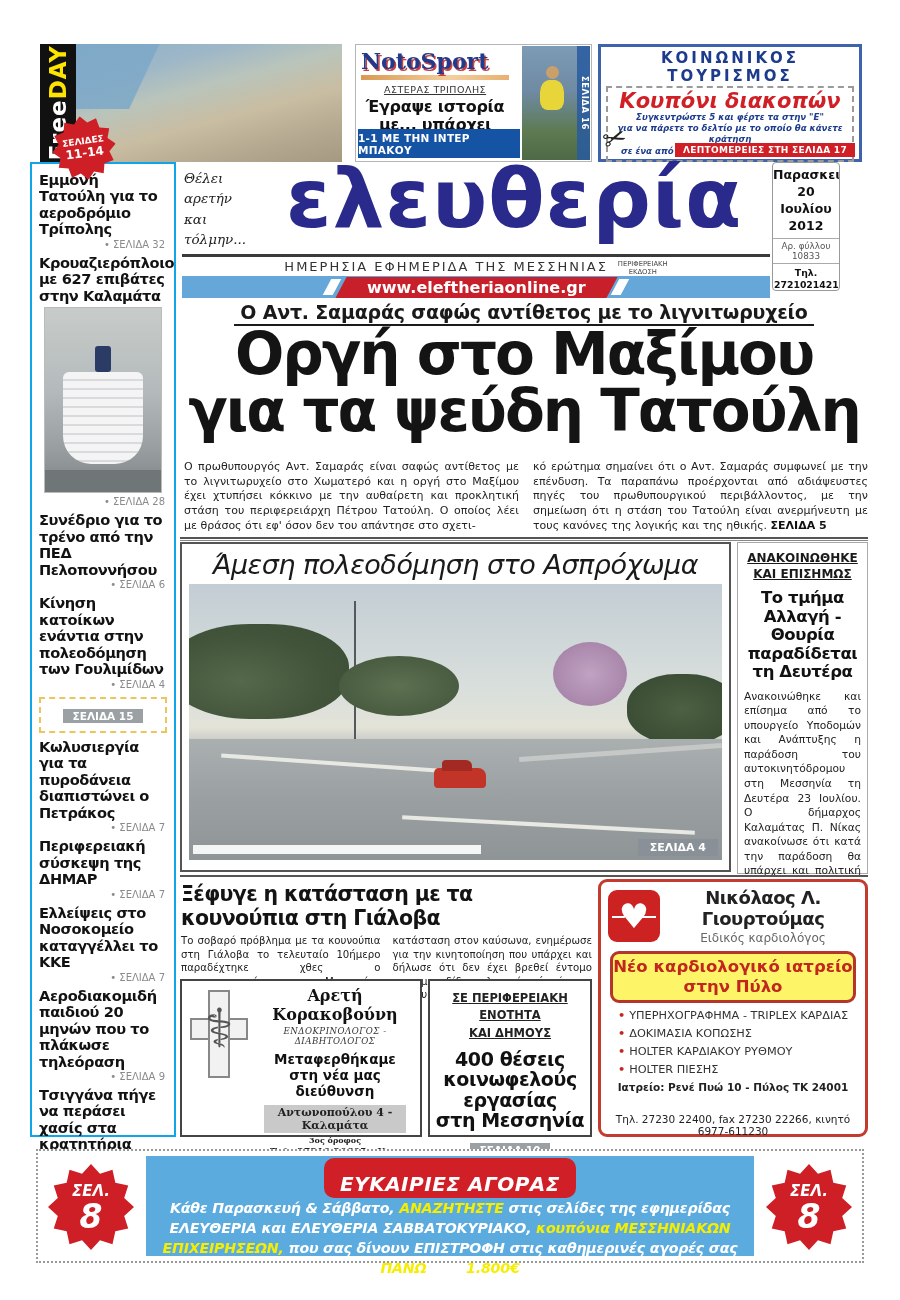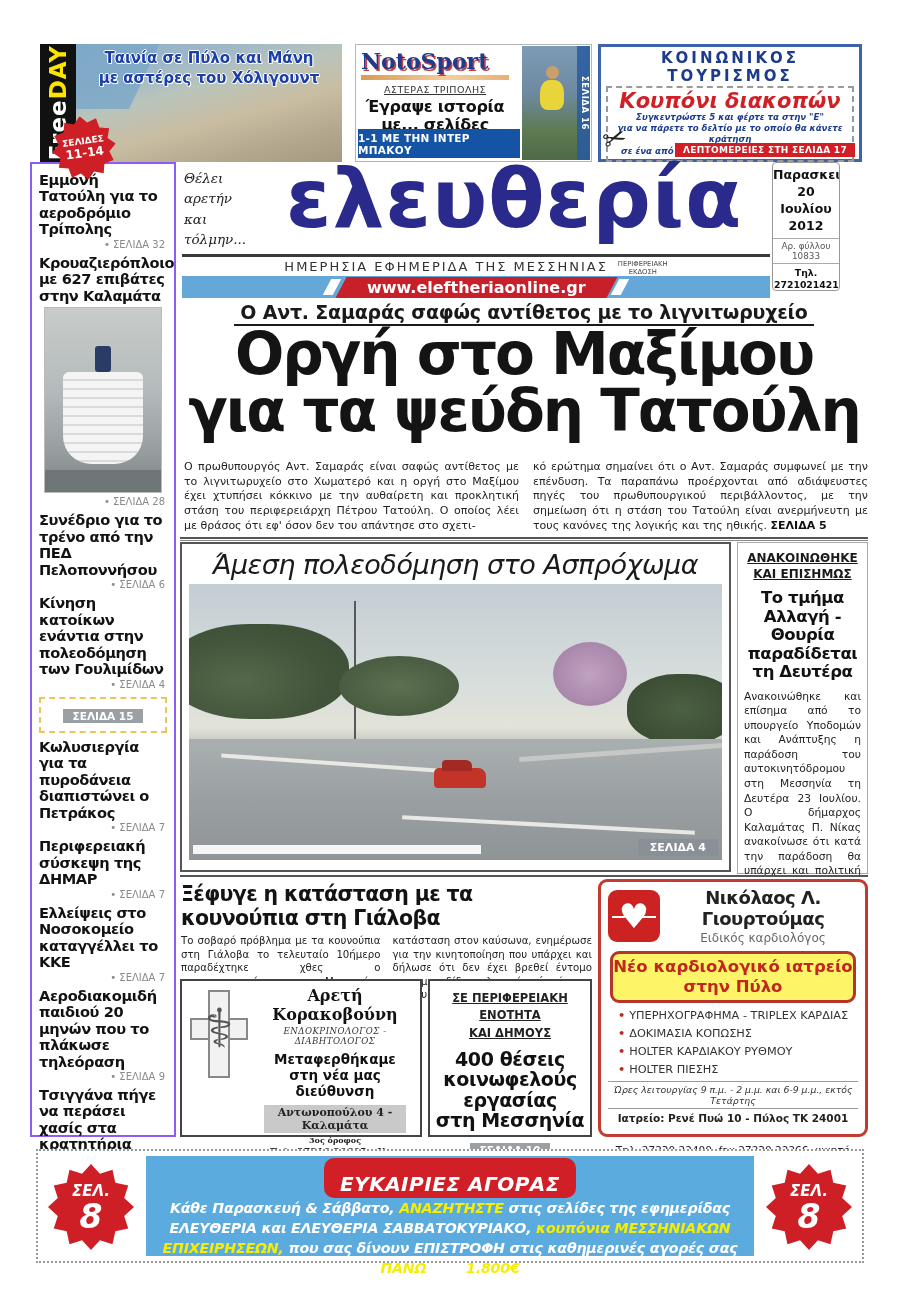--- a/index.html
+++ b/index.html
@@ -76,21 +76,21 @@
     border-bottom:2px solid #1a1a1a; padding:0 6px 1px 6px; letter-spacing:-.2px; }
   #lead-headline { left:180px; top:326px; width:688px; text-align:center; font-weight:bold; font-size:58px;
     line-height:.98; color:#141414; letter-spacing:-2px; }
   #lead-body { left:184px; top:460px; width:684px; display:flex; gap:14px; }
   #lead-body .col { flex:1; font-size:11px; line-height:1.34; color:#222; text-align:justify; }
   .pgtag { font-weight:bold; color:#111; }
   #rule1 { left:180px; top:537px; width:688px; height:4px; border-top:2px solid #555; border-bottom:1px solid #888; }
   #rule2 { left:180px; top:875px; width:688px; height:3px; border-top:2px solid #555; }
 
   
-  #sidebar { left:30px; top:162px; width:146px; height:975px; border:2px solid #8b5cf6; padding:8px 7px; background:#fff; }
+  #sidebar { left:30px; top:162px; width:146px; height:975px; border:2px solid #0ea5e9; padding:8px 7px; background:#fff; }
   .sb-item { margin-bottom:2px; }
   .sb-label { font-weight:bold; font-size:14.6px; line-height:1.13; color:#121212; letter-spacing:-.4px; }
   .sb-page { text-align:right; color:#8a8a8a; font-size:10px; padding:1px 2px 3px 0; }
   #cruise-photo { width:118px; height:186px; margin:3px auto 2px auto; border:1px solid #bbb; position:relative;
     background:linear-gradient(180deg,#c8ccc9 0%,#b4babc 45%,#9aa0a2 75%,#7e8587 100%); overflow:hidden; }
   #cruise-photo .hull { position:absolute; left:18px; bottom:28px; width:80px; height:92px;
     background:repeating-linear-gradient(180deg,#f4f4f4 0 7px,#d8dadb 7px 9px); border-radius:6px 6px 28px 28px; }
   #cruise-photo .funnel { position:absolute; left:50px; bottom:120px; width:16px; height:26px; background:#2a3c66; border-radius:3px; }
   #cruise-photo .dock { position:absolute; left:0; bottom:0; width:100%; height:22px; background:#6f7678; }
   .sb-box { border:2px dashed #ecc65a; padding:6px 3px 7px 3px; text-align:center; margin:4px 0 6px 0; }
@@ -188,35 +188,33 @@
 </head>
 <body>
 
 <div id="page">
 
   <div class="abs" id="freeday">
     <div class="bar">
       <div class="vtxt"><span class="w">Free</span><span class="y">DAY</span></div>
     </div>
     <div class="photo"></div>
-    <div class="headline" style="white-space:pre-line;">Ταινία σε Πύλο και Μάνη
-με αστέρες του Χόλιγουντ</div>
     <div class="star">
       <span class="t1">ΣΕΛΙΔΕΣ</span>
       <span class="t2">11-14</span>
     </div>
   </div>
 
   <div class="abs" id="notosport">
     <div class="txt">
       <div class="logo">NotoSport</div>
       <div class="obar"></div>
       <div class="kick">ΑΣΤΕΡΑΣ ΤΡΙΠΟΛΗΣ</div>
       <div class="head" style="white-space:pre-line;">Έγραψε ιστορία
-με... σελίδες</div>
+με... υπάρχει</div>
     </div>
     <div class="bluebar">1-1 ΜΕ ΤΗΝ ΙΝΤΕΡ ΜΠΑΚΟΥ</div>
     <div class="photo">
       <div class="headc"></div>
       <div class="jersey"></div>
       <div class="ptag">ΣΕΛΙΔΑ 16</div>
     </div>
   </div>
 
   <div class="abs" id="tourism">
@@ -405,21 +403,20 @@
       </div>
     </div>
     <div class="ybox">Νέο καρδιολογικό ιατρείο
 στην Πύλο</div>
     <ul>
       <li>ΥΠΕΡΗΧΟΓΡΑΦΗΜΑ - TRIPLEX ΚΑΡΔΙΑΣ</li>
       <li>ΔΟΚΙΜΑΣΙΑ ΚΟΠΩΣΗΣ</li>
       <li>HOLTER ΚΑΡΔΙΑΚΟΥ ΡΥΘΜΟΥ</li>
       <li>HOLTER ΠΙΕΣΗΣ</li>
     </ul>
-    <div class="hours">Ώρες λειτουργίας 9 π.μ. - 2 μ.μ. και 6-9 μ.μ., εκτός Τετάρτης</div>
     <div class="addr">Ιατρείο: Ρενέ Πυώ 10 - Πύλος ΤΚ 24001</div>
     <div class="phones">Τηλ. 27230 22400, fax 27230 22266, κινητό 6977-611230</div>
   </div>
 
   <div class="abs" id="promo">
     <div class="star l">
       <span class="t1">ΣΕΛ.</span>
       <span class="t2">8</span>
     </div>
     <div class="panel">

